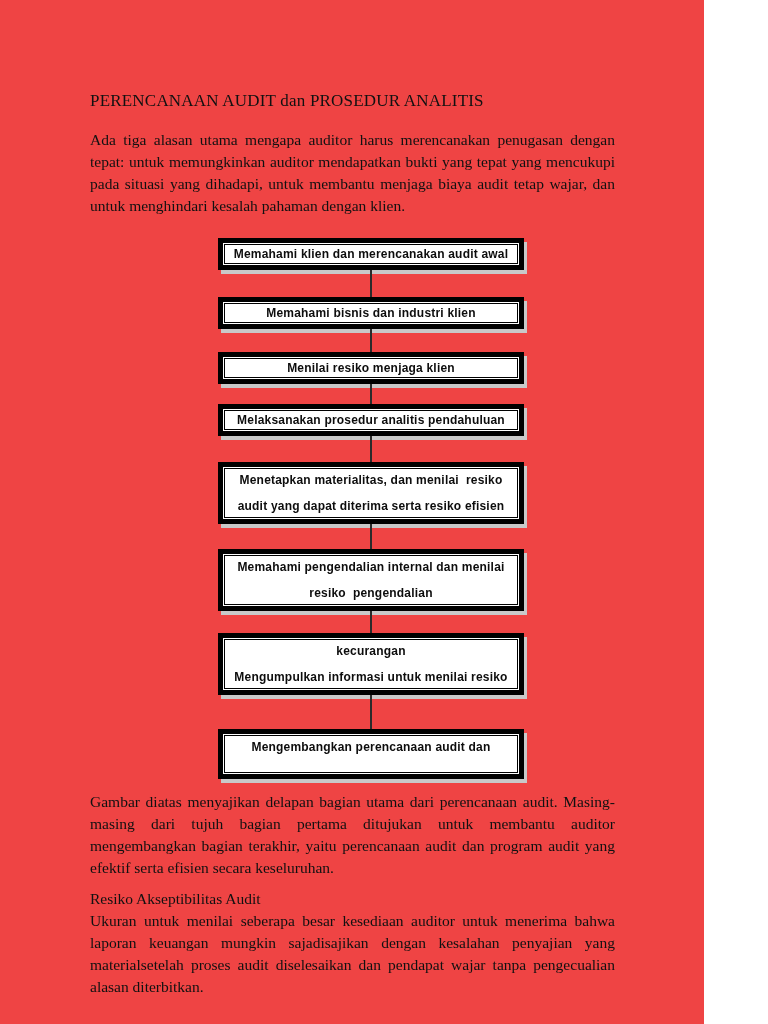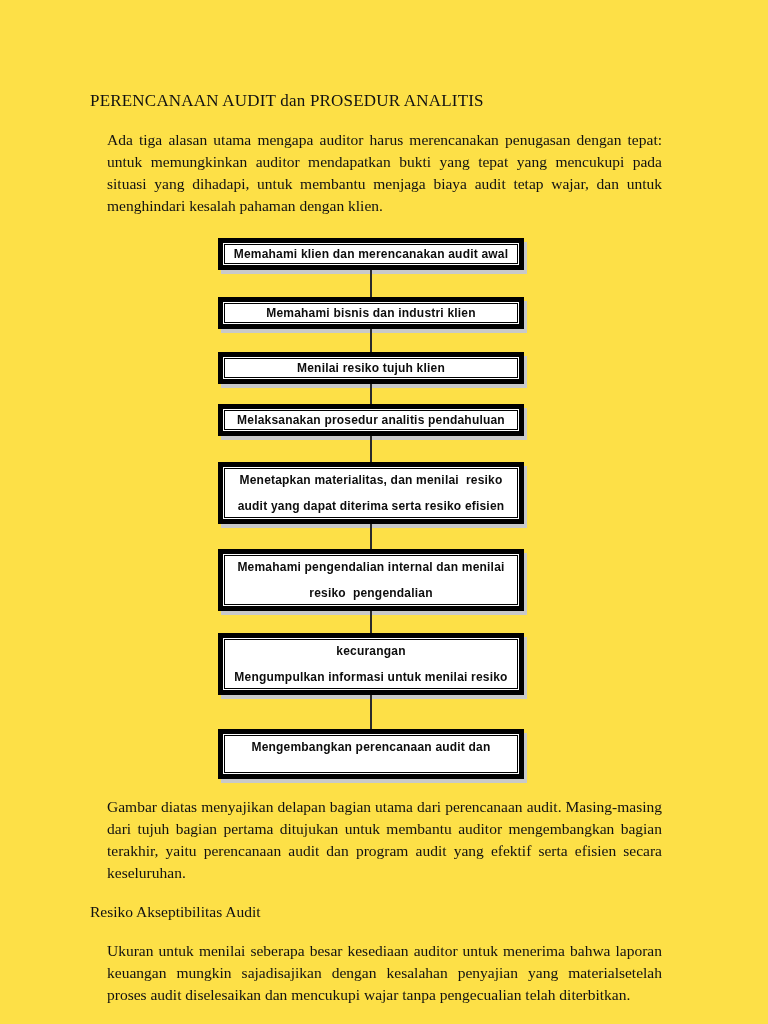--- a/index.html
+++ b/index.html
@@ -2,38 +2,38 @@
 <html><head>
 <meta charset="utf-8">
 <style>
   html, body {
     margin: 0;
     padding: 0;
     background: #ffffff;
   }
   .page {
     position: relative;
-    width: 768px;
+    width: 704px;
     height: 1024px;
-    background: #fde047;
+    background: #ef4444;
     box-sizing: border-box;
     padding: 91px 89px 0 90px;
     color: #111111;
     font-family: "Liberation Serif", serif;
     overflow: hidden;
   }
   .doc-title {
     margin: 0 0 18px 0;
     font-size: 17px;
     font-weight: normal;
     line-height: 20px;
     letter-spacing: 0.2px;
   }
   .para {
-    margin: 17px;
+    margin: 0;
     font-size: 15.5px;
     line-height: 22px;
     text-align: justify;
   }
   .section-heading {
     margin: 9px 0 0 0;
     font-size: 15.5px;
     line-height: 22px;
     font-weight: normal;
   }
@@ -99,21 +99,21 @@
 
     <div class="fc-box">
       <div class="fc-inner">
         <div class="fc-line">Memahami bisnis dan industri klien</div>
       </div>
     </div>
     <div class="fc-connector" style="height:23px"></div>
 
     <div class="fc-box">
       <div class="fc-inner">
-        <div class="fc-line">Menilai resiko tujuh klien</div>
+        <div class="fc-line">Menilai resiko menjaga klien</div>
       </div>
     </div>
     <div class="fc-connector" style="height:20px"></div>
 
     <div class="fc-box">
       <div class="fc-inner">
         <div class="fc-line">Melaksanakan prosedur analitis pendahuluan</div>
       </div>
     </div>
     <div class="fc-connector" style="height:26px"></div>
@@ -147,15 +147,15 @@
         <div class="fc-line">Mengembangkan perencanaan audit dan</div>
       </div>
     </div>
 
   </div>
 
   <p class="para">Gambar diatas menyajikan delapan bagian utama dari perencanaan audit. Masing-masing dari tujuh bagian pertama ditujukan untuk membantu auditor mengembangkan bagian terakhir, yaitu perencanaan audit dan program audit yang efektif serta efisien secara keseluruhan.</p>
 
   <h2 class="section-heading">Resiko Akseptibilitas Audit</h2>
 
-  <p class="para">Ukuran untuk menilai seberapa besar kesediaan auditor untuk menerima bahwa laporan keuangan mungkin sajadisajikan dengan kesalahan penyajian yang materialsetelah proses audit diselesaikan dan mencukupi wajar tanpa pengecualian telah diterbitkan.</p>
+  <p class="para">Ukuran untuk menilai seberapa besar kesediaan auditor untuk menerima bahwa laporan keuangan mungkin sajadisajikan dengan kesalahan penyajian yang materialsetelah proses audit diselesaikan dan pendapat wajar tanpa pengecualian alasan diterbitkan.</p>
 
 </div>
 
 </body></html>

